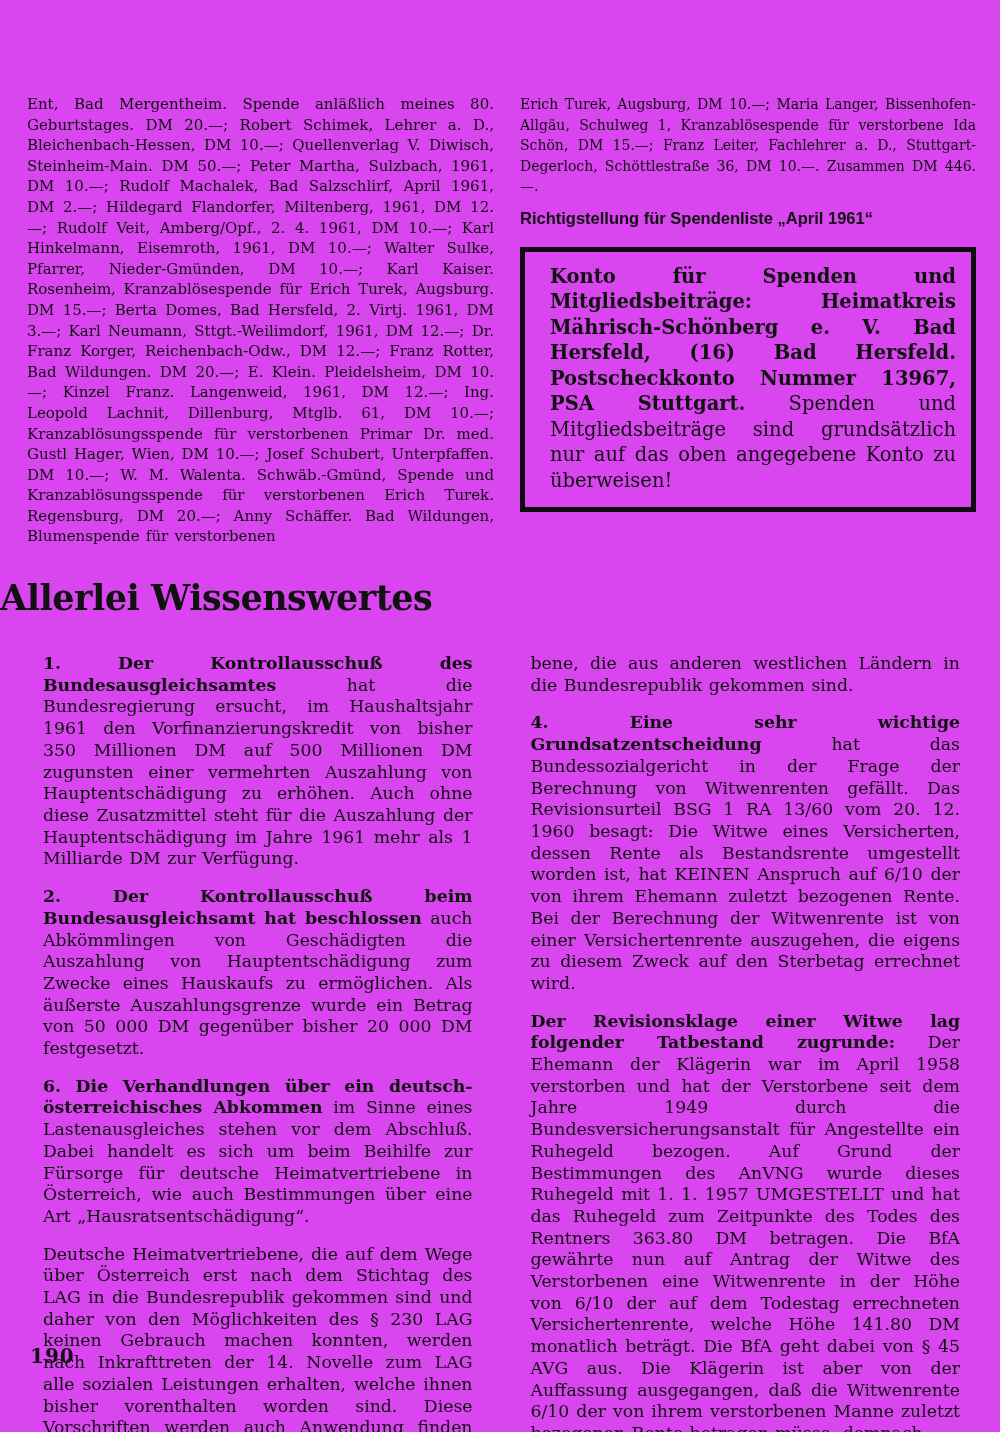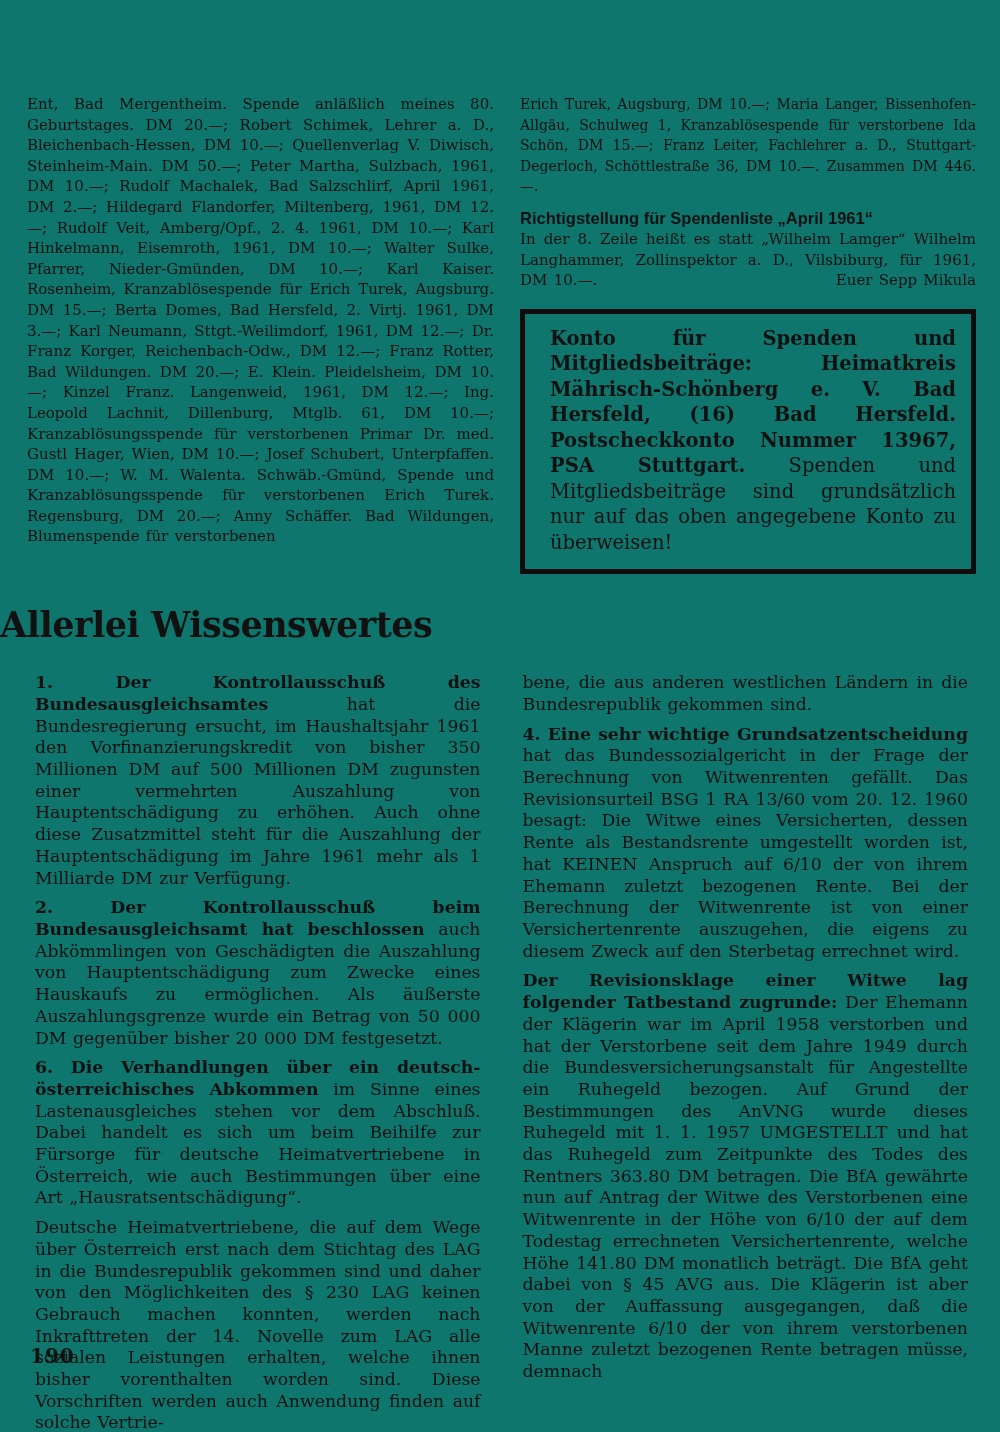--- a/index.html
+++ b/index.html
@@ -5,21 +5,21 @@
   html, body {
     margin: 0;
     padding: 0;
     background: #ffffff;
   }
   .page {
     position: relative;
     width: 1000px;
     height: 1432px;
     margin: 0 auto;
-    background: #0f766e;
+    background: #d946ef;
     color: #111111;
     font-family: "DejaVu Serif", serif;
     overflow: hidden;
     box-sizing: border-box;
   }
   
   .top-section {
     display: flex;
     gap: 26px;
     padding: 94px 24px 0 27px;
@@ -79,21 +79,21 @@
     gap: 26px;
     padding: 20px 24px 0 27px;
   }
   .article-col {
     width: 468px;
     font-size: 17.3px;
     line-height: 21.7px;
     text-align: justify;
     word-spacing: 1px;
   }
-  .article-col p { margin: 8px; }
+  .article-col p { margin: 16px; }
   .article-col b { font-weight: bold; }
   
   .page-number {
     position: absolute;
     left: 30px;
     top: 1344px;
     font-size: 20px;
     font-weight: bold;
     letter-spacing: 1px;
     text-align: right;
@@ -105,21 +105,20 @@
 <div class="page">
 
   <div class="top-section">
     <div class="donation-col-left">Ent, Bad Mergentheim. Spende anläßlich meines 80. Geburtstages. DM 20.—; Robert Schimek, Lehrer a. D., Bleichenbach-Hessen, DM 10.—; Quellenverlag V. Diwisch, Steinheim-Main. DM 50.—; Peter Martha, Sulzbach, 1961, DM 10.—; Rudolf Machalek, Bad Salzschlirf, April 1961, DM 2.—; Hildegard Flandorfer, Miltenberg, 1961, DM 12.—; Rudolf Veit, Amberg/Opf., 2. 4. 1961, DM 10.—; Karl Hinkelmann, Eisemroth, 1961, DM 10.—; Walter Sulke, Pfarrer, Nieder-Gmünden, DM 10.—; Karl Kaiser. Rosenheim, Kranzablösespende für Erich Turek, Augsburg. DM 15.—; Berta Domes, Bad Hersfeld, 2. Virtj. 1961, DM 3.—; Karl Neumann, Sttgt.-Weilimdorf, 1961, DM 12.—; Dr. Franz Korger, Reichenbach-Odw., DM 12.—; Franz Rotter, Bad Wildungen. DM 20.—; E. Klein. Pleidelsheim, DM 10.—; Kinzel Franz. Langenweid, 1961, DM 12.—; Ing. Leopold Lachnit, Dillenburg, Mtglb. 61, DM 10.—; Kranzablösungsspende für verstorbenen Primar Dr. med. Gustl Hager, Wien, DM 10.—; Josef Schubert, Unterpfaffen. DM 10.—; W. M. Walenta. Schwäb.-Gmünd, Spende und Kranzablösungsspende für verstorbenen Erich Turek. Regensburg, DM 20.—; Anny Schäffer. Bad Wildungen, Blumenspende für verstorbenen</div>
 
     <div class="right-stack">
       <div class="donation-col-right">Erich Turek, Augsburg, DM 10.—; Maria Langer, Bissenhofen-Allgäu, Schulweg 1, Kranzablösespende für verstorbene Ida Schön, DM 15.—; Franz Leiter, Fachlehrer a. D., Stuttgart-Degerloch, Schöttlestraße 36, DM 10.—. Zusammen DM 446.—.</div>
 
       <div class="correction">
         <div class="correction-heading">Richtigstellung für Spendenliste „April 1961“</div>
-        <div class="correction-body"><span>In der 8. Zeile heißt es statt „Wilhelm Lamger“ Wilhelm Langhammer, Zollinspektor a. D., Vilsbiburg, für 1961, DM 10.—.</span><span class="signature">Euer Sepp Mikula</span></div>
       </div>
 
       <div class="account-box"><b>Konto für Spenden und Mitgliedsbeiträge: Heimatkreis Mährisch-Schönberg e. V. Bad Hersfeld, (16) Bad Hersfeld. Postscheckkonto Nummer 13967, PSA Stuttgart.</b><span> Spenden und Mitgliedsbeiträge sind grundsätzlich nur auf das oben angegebene Konto zu überweisen!</span></div>
     </div>
   </div>
 
   <h1 class="headline">Allerlei Wissenswertes</h1>
 
   <div class="article">
 

